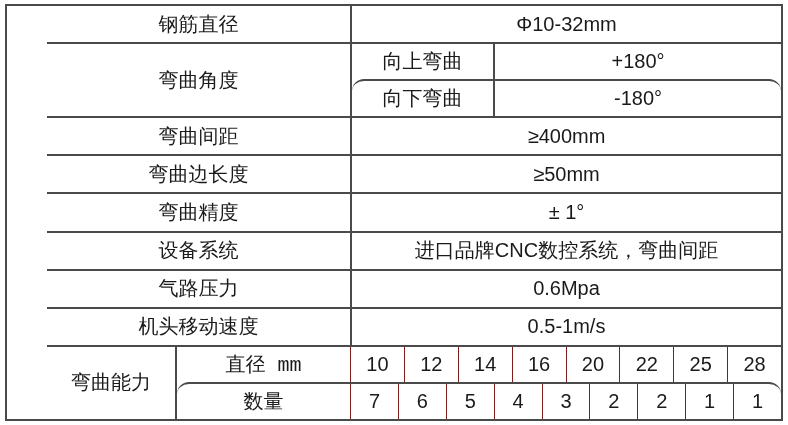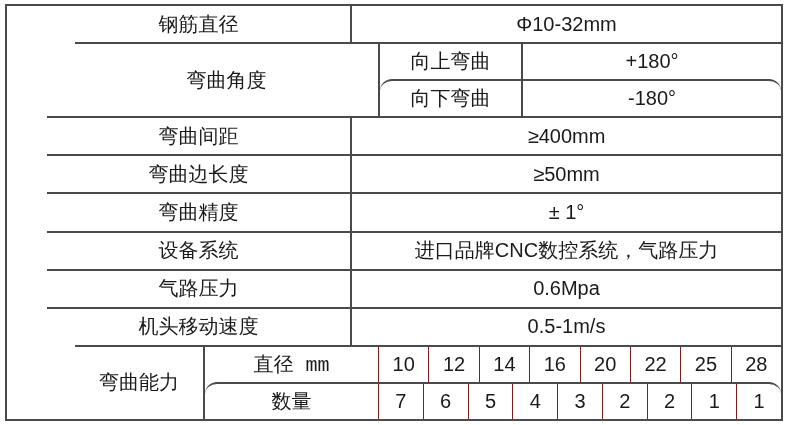--- a/index.html
+++ b/index.html
@@ -24,21 +24,21 @@
     background: #ffffff;
     font-size: 20px;
     padding-left: 40px;
   }
   .row, .grp {
     display: flex;
     flex: 1;
     min-height: 0;
     box-sizing: border-box;
   }
-  .grp { flex: 2; margin-left: 28px; }
+  .grp { flex: 2; }
   .b-top { border-top: 2px solid #4a4a4a; }
   .cell {
     display: flex;
     align-items: center;
     justify-content: center;
     box-sizing: border-box;
     white-space: nowrap;
     overflow: hidden;
   }
   .label-col { width: 303px; flex: none; }
@@ -91,21 +91,21 @@
     <div class="cell value-col">≥50mm</div>
   </div>
 
   <div class="row b-top">
     <div class="cell label-col">弯曲精度</div>
     <div class="cell value-col">± 1°</div>
   </div>
 
   <div class="row b-top">
     <div class="cell label-col">设备系统</div>
-    <div class="cell value-col">进口品牌CNC数控系统，气路压力</div>
+    <div class="cell value-col">进口品牌CNC数控系统，弯曲间距</div>
   </div>
 
 
   <div class="row b-top">
     <div class="cell label-col">气路压力</div>
     <div class="cell value-col">0.6Mpa</div>
   </div>
 
   <div class="row b-top">
     <div class="cell label-col">机头移动速度</div>

